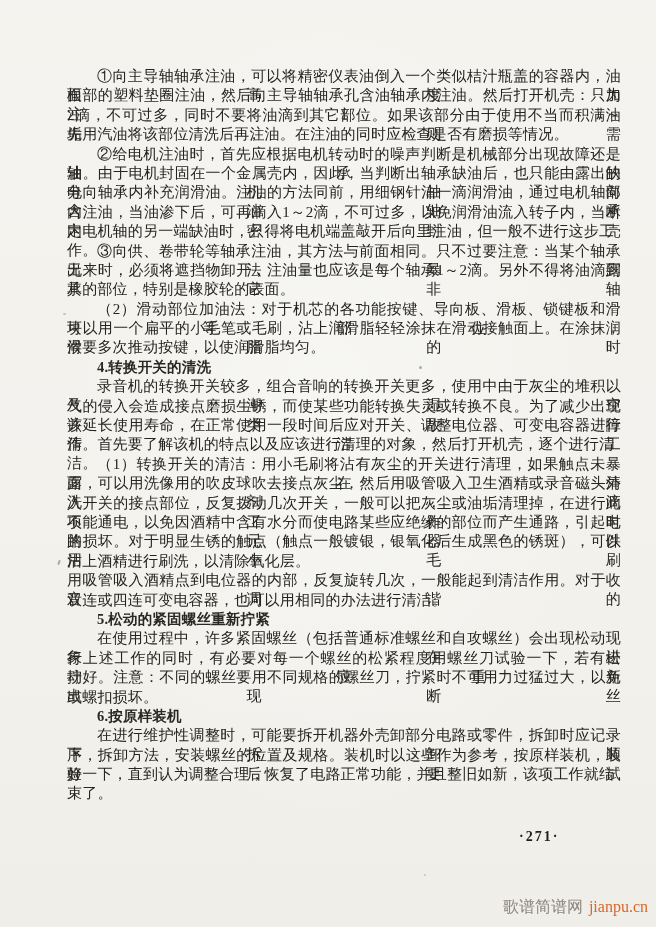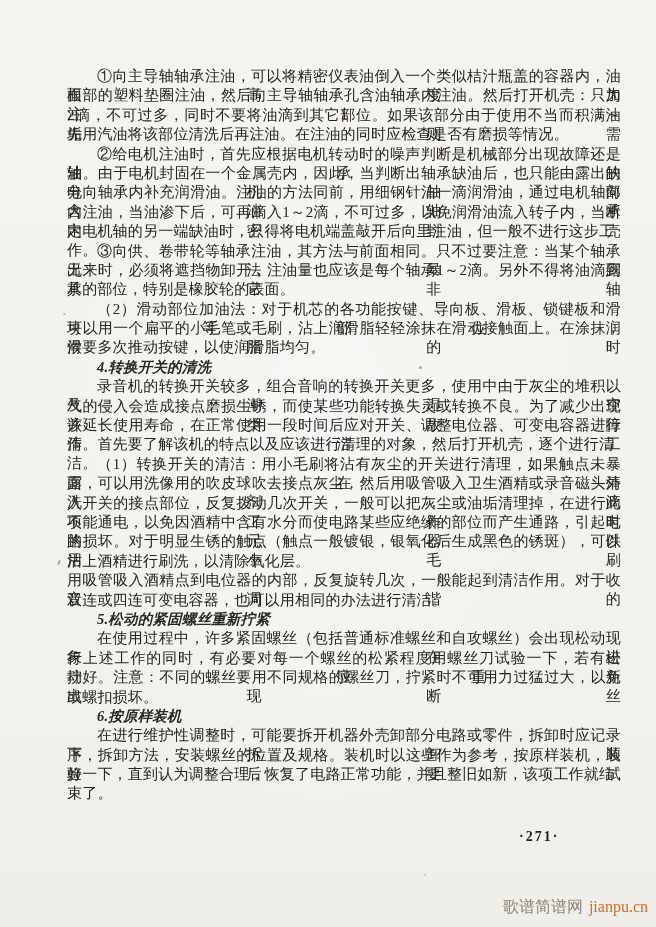--- a/index.html
+++ b/index.html
@@ -32,21 +32,20 @@
     text-rendering:optimizeLegibility;
   }
   .line.j{
     text-align:justify;
     text-align-last:justify;
   }
   .line.ind{
     text-indent:30px;
   }
   .line.head{
-    font-style:italic;
     font-weight:bold;
     font-size:14.5px;
     color:#2a2823;
   }
   .pagenum{
     position:absolute;
     left:519px; top:829px;
     font-size:14px;
     font-weight:bold;
     letter-spacing:2px;

